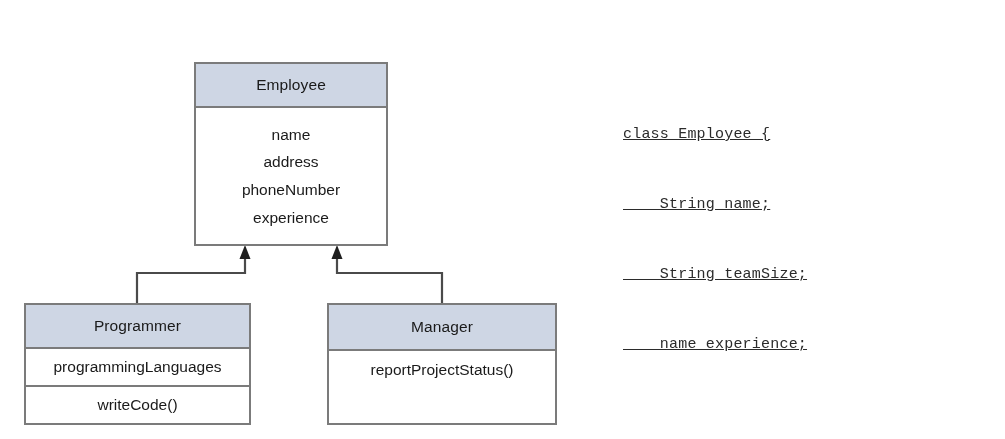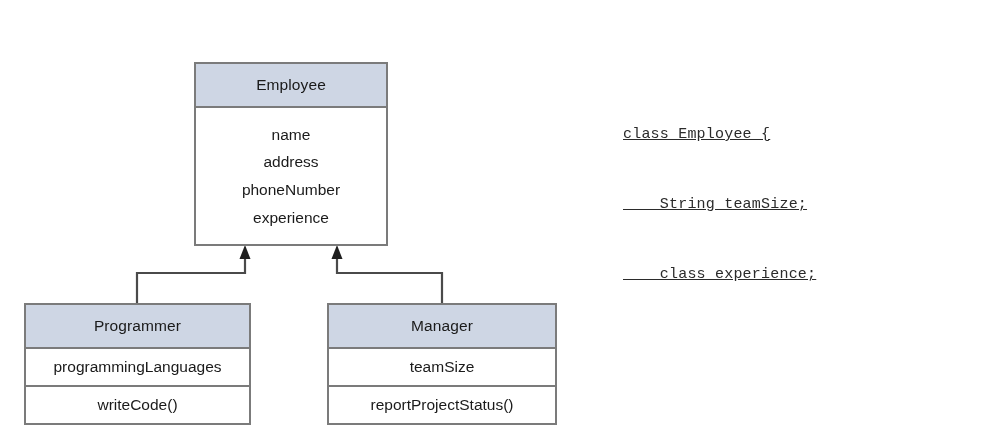--- a/index.html
+++ b/index.html
@@ -155,33 +155,31 @@
       <div class="uml-member">name</div>
       <div class="uml-member">address</div>
       <div class="uml-member">phoneNumber</div>
       <div class="uml-member">experience</div>
     </div>
   </div>
 
   <div class="uml-class" id="class-manager">
     <div class="uml-header">Manager</div>
     <div class="uml-compartment">
-      <div class="uml-member">teamSize</div>
-    </div>
-    <div class="uml-compartment">
       <div class="uml-member">reportProjectStatus()</div>
     </div>
   </div>
 
 </div>
 
 <div id="code-listing">
   <div class="code-line">class Employee {</div>
+  <div class="code-line">    String name;</div>
   <div class="code-line">    String teamSize;</div>
-  <div class="code-line">    class experience;</div>
+  <div class="code-line">    name experience;</div>
   
   
   
   
   
   
   
   
   
 </div>

